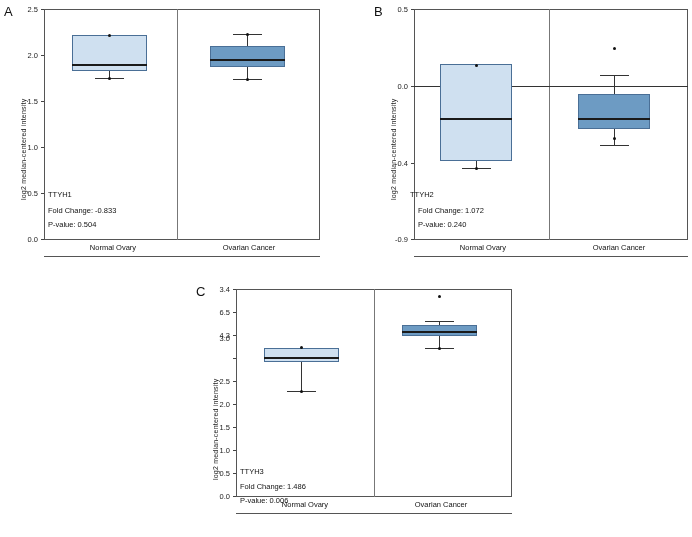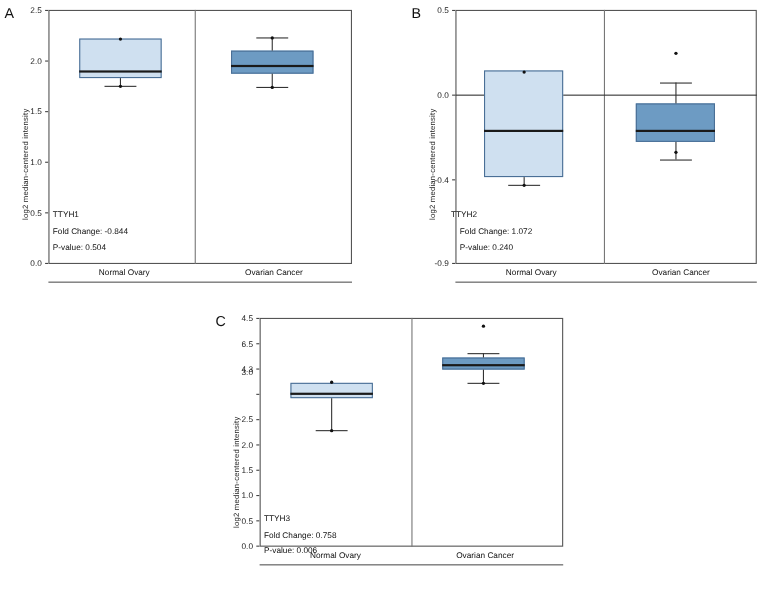--- a/index.html
+++ b/index.html
@@ -140,21 +140,21 @@
   <div class="box" style="left:210px;top:46px;width:75px;height:21px;background:#6d9bc3;"></div>
   <div class="median" style="left:210px;top:59px;width:75px;"></div>
   <div class="whisker-v" style="left:247px;top:34px;height:12px;"></div>
   <div class="whisker-cap" style="left:233px;top:34px;width:29px;"></div>
   <div class="whisker-v" style="left:247px;top:67px;height:12px;"></div>
   <div class="whisker-cap" style="left:233px;top:79px;width:29px;"></div>
   <div class="pt" style="left:246px;top:33px;"></div>
   <div class="pt" style="left:246px;top:78px;"></div>
 
   <div class="annot" style="left:48px;top:189px;">TTYH1</div>
-  <div class="annot" style="left:48px;top:205px;">Fold Change: -0.844</div>
+  <div class="annot" style="left:48px;top:205px;">Fold Change: -0.833</div>
   <div class="annot" style="left:48px;top:219px;">P-value: 0.504</div>
 
   <div class="xgroup" style="left:50px;top:243px;width:126px;">Normal Ovary</div>
   <div class="xgroup" style="left:186px;top:243px;width:126px;">Ovarian Cancer</div>
   <div class="xaxis-line" style="left:44px;top:256px;width:276px;"></div>
 </div>
 
 <div class="panel">
   <div class="panel-letter" style="left:374px;top:4px;">B</div>
 
@@ -197,21 +197,21 @@
   <div class="xgroup" style="left:420px;top:243px;width:126px;">Normal Ovary</div>
   <div class="xgroup" style="left:556px;top:243px;width:126px;">Ovarian Cancer</div>
   <div class="xaxis-line" style="left:414px;top:256px;width:274px;"></div>
 </div>
 
 <div class="panel">
   <div class="panel-letter" style="left:196px;top:284px;">C</div>
 
   <div class="ylabel" style="left:212px;top:480px;font-size:7px;">log2 median-centered intensity</div>
 
-  <div class="tick-label" style="left:208px;top:285px;width:22px;">4.5</div>
+  <div class="tick-label" style="left:208px;top:285px;width:22px;">3.4</div>
   <div class="tick-label" style="left:208px;top:308px;width:22px;">6.5</div>
   <div class="tick-label" style="left:208px;top:331px;width:22px;">4.3</div>
   <div class="tick-label" style="left:208px;top:334px;width:22px;">3.0</div>
   <div class="tick-label" style="left:208px;top:377px;width:22px;">2.5</div>
   <div class="tick-label" style="left:208px;top:400px;width:22px;">2.0</div>
   <div class="tick-label" style="left:208px;top:423px;width:22px;">1.5</div>
   <div class="tick-label" style="left:208px;top:446px;width:22px;">1.0</div>
   <div class="tick-label" style="left:208px;top:469px;width:22px;">0.5</div>
   <div class="tick-label" style="left:208px;top:492px;width:22px;">0.0</div>
 
@@ -239,19 +239,19 @@
   <div class="box" style="left:402px;top:325px;width:75px;height:11px;background:#6d9bc3;"></div>
   <div class="median" style="left:402px;top:331px;width:75px;"></div>
   <div class="whisker-v" style="left:439px;top:321px;height:4px;"></div>
   <div class="whisker-cap" style="left:425px;top:321px;width:29px;"></div>
   <div class="whisker-v" style="left:439px;top:336px;height:12px;"></div>
   <div class="whisker-cap" style="left:425px;top:348px;width:29px;"></div>
   <div class="pt" style="left:438px;top:295px;"></div>
   <div class="pt" style="left:438px;top:347px;"></div>
 
   <div class="annot" style="left:240px;top:466px;text-align:right;">TTYH3</div>
-  <div class="annot" style="left:240px;top:481px;">Fold Change: 0.758</div>
+  <div class="annot" style="left:240px;top:481px;">Fold Change: 1.486</div>
   <div class="annot" style="left:240px;top:495px;">P-value: 0.006</div>
 
   <div class="xgroup" style="left:242px;top:500px;width:126px;">Normal Ovary</div>
   <div class="xgroup" style="left:378px;top:500px;width:126px;">Ovarian Cancer</div>
   <div class="xaxis-line" style="left:236px;top:513px;width:276px;"></div>
 </div>
 
 </body></html>

